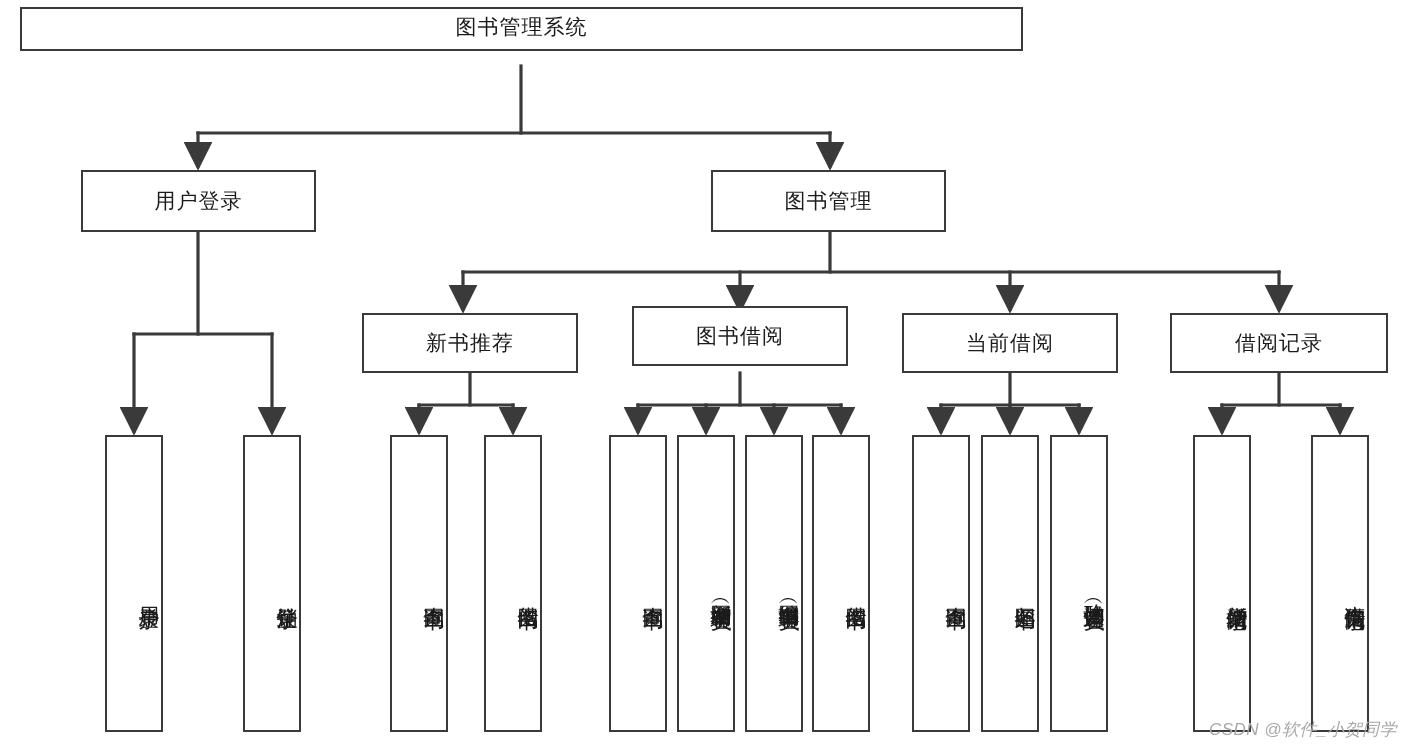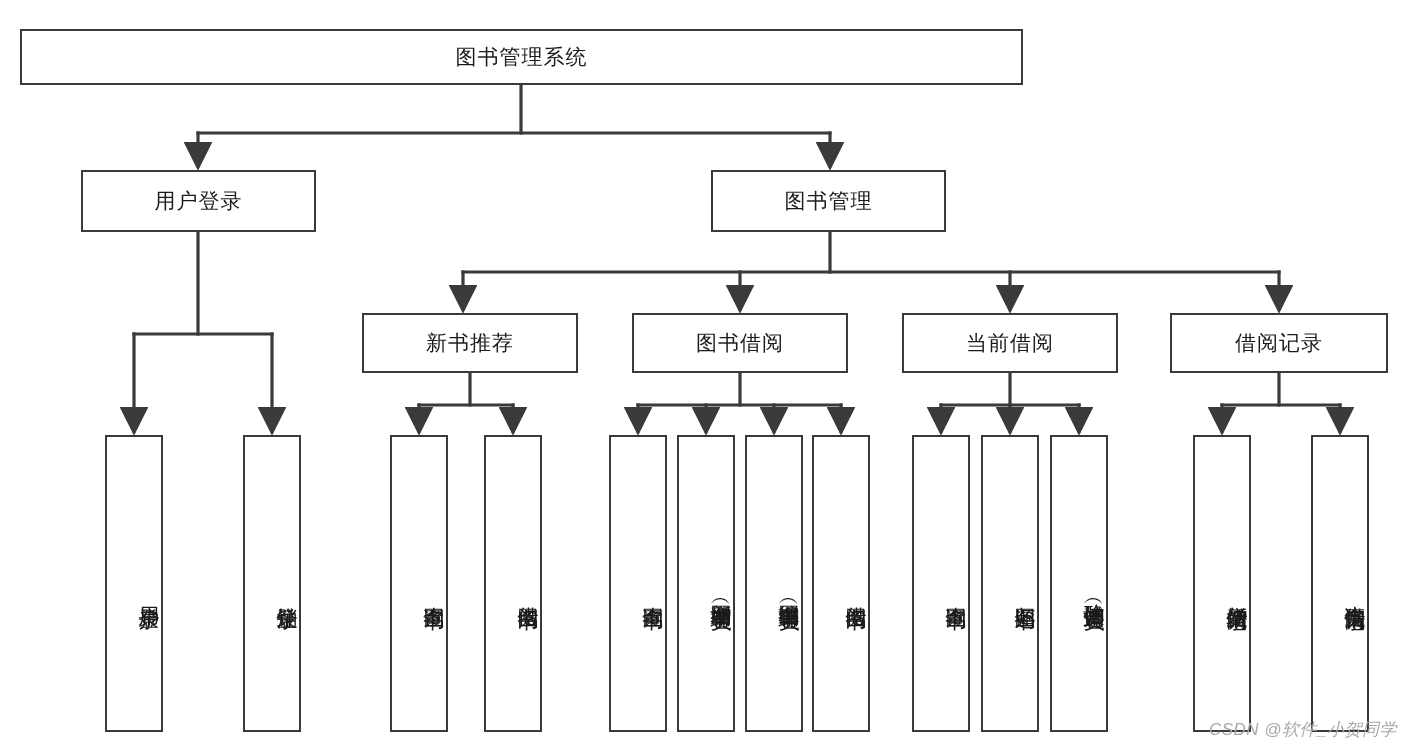--- a/index.html
+++ b/index.html
@@ -116,35 +116,35 @@
       <path d="M 1010 405 L 1010 431" marker-end="url(#arrow)"></path>
       <path d="M 1079 405 L 1079 431" marker-end="url(#arrow)"></path>
 
       <path d="M 1279 373 L 1279 405"></path>
       <path d="M 1222 405 L 1340 405"></path>
       <path d="M 1222 405 L 1222 431" marker-end="url(#arrow)"></path>
       <path d="M 1340 405 L 1340 431" marker-end="url(#arrow)"></path>
     </g>
   </svg>
 
-  <div class="node node-h" style="left:20px; top:29px; width:1003px; height:56px;">
+  <div class="node node-h" style="left:20px; top:7px; width:1003px; height:44px;font-family:Liberation Mono, monospace;">
     <span>图书管理系统</span>
   </div>
 
   <div class="node node-h" style="left:81px; top:170px; width:235px; height:62px;">
     <span>用户登录</span>
   </div>
   <div class="node node-h" style="left:711px; top:170px; width:235px; height:62px;">
     <span>图书管理</span>
   </div>
 
   <div class="node node-h" style="left:362px; top:313px; width:216px; height:60px;">
     <span>新书推荐</span>
   </div>
-  <div class="node node-h" style="left:632px; top:313px; width:216px; height:60px;">
+  <div class="node node-h" style="left:632px; top:306px; width:216px; height:60px;">
     <span>图书借阅</span>
   </div>
   <div class="node node-h" style="left:1170px; top:313px; width:218px; height:60px;">
     <span>借阅记录</span>
   </div>
   <div class="node node-h" style="left:902px; top:313px; width:216px; height:60px;">
     <span>当前借阅</span>
   </div>
 
   <div class="node node-v" style="left:105px; top:435px; width:58px; height:297px;">

